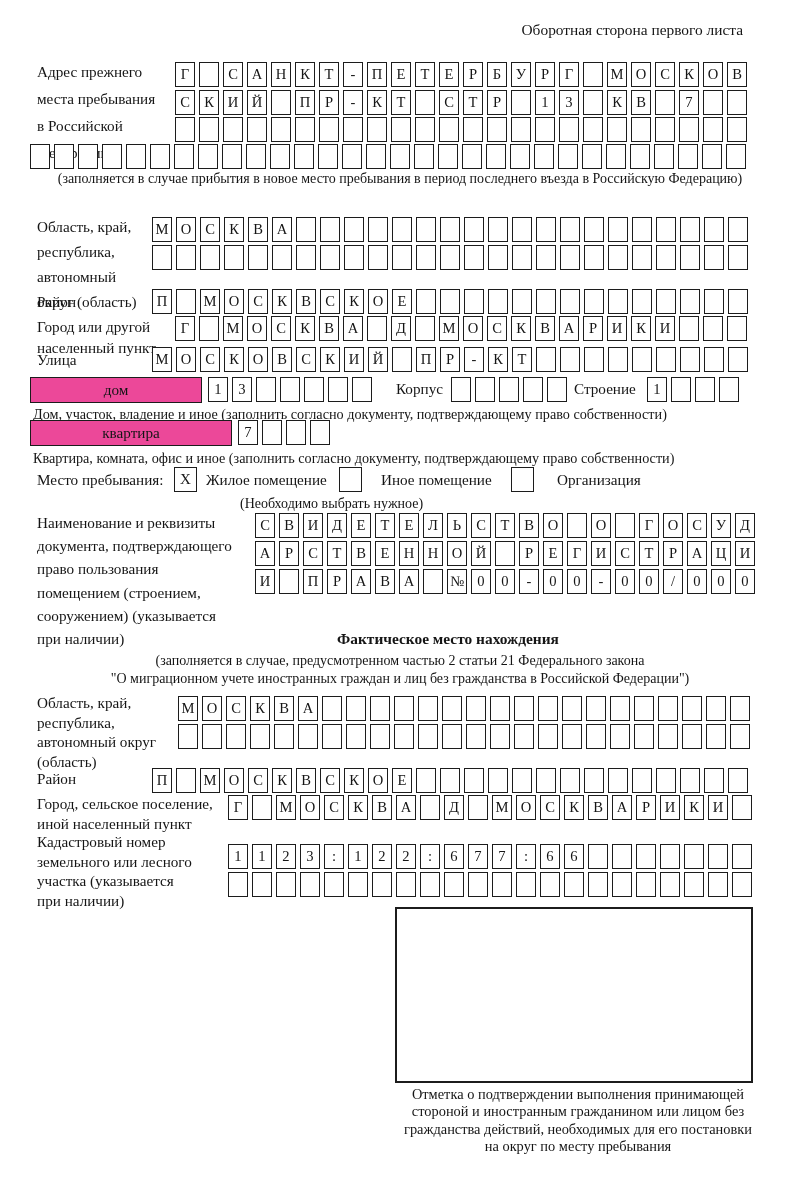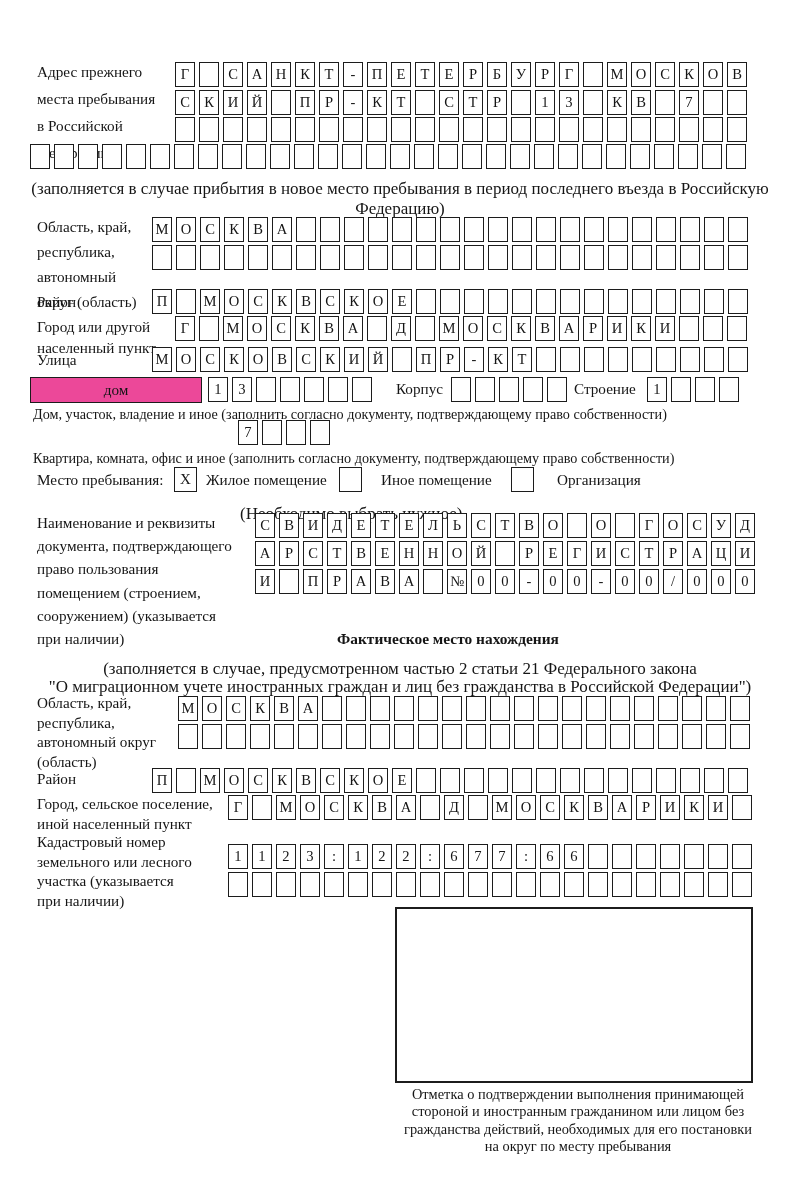--- a/index.html
+++ b/index.html
@@ -19,31 +19,32 @@
     flex:0 0 auto;width:20px;height:25px;margin-right:4px;
     border:1.8px solid #1c1c1c;box-sizing:border-box;
     display:flex;align-items:center;justify-content:center;
     font-size:14.6px;background:#fff;
   }
   .cb .cell{width:23px;height:25px;font-size:15px;}
   .wbox{
     position:absolute;border:1.8px solid #1c1c1c;box-sizing:border-box;height:26px;
     display:flex;align-items:center;justify-content:center;font-size:15.2px;background:#ec4899;
   }
-  .note{font-size:17px;margin-top:8px;}
+  .note{font-size:14px;}
   .center{width:100%;text-align:center;}
   .hdr{font-weight:bold;font-size:15.6px;}
   .cap{font-size:14.4px;line-height:17.3px;white-space:pre-line;text-align:center;}
   .stamp{position:absolute;border:2px solid #1c1c1c;box-sizing:border-box;background:#fff;}
 </style>
 </head>
 <body>
 
 <div class="page">
 
+  <div class="abs" style="top:21px;right:57px;font-size:15.4px;">Оборотная сторона первого листа</div>
 
   <div class="abs lbl lh27" style="left:37px;top:58px;">Адрес прежнего
 места пребывания
 в Российской
 Федерации</div>
   <div class="cells" style="left:175px;top:62px;">
       <div class="cell">Г</div>
       <div class="cell"></div>
       <div class="cell">С</div>
       <div class="cell">А</div>
@@ -321,20 +322,21 @@
     </div>
   <div class="abs lbl" style="left:574px;top:380px;">Строение</div>
   <div class="cells" style="left:647px;top:377px;">
       <div class="cell">1</div>
       <div class="cell"></div>
       <div class="cell"></div>
       <div class="cell"></div>
     </div>
   <div class="abs" style="left:33px;top:406px;font-size:14.2px;">Дом, участок, владение и иное (заполнить согласно документу, подтверждающему право собственности)</div>
 
+  <div class="wbox" style="left:30px;top:420px;width:202px;">квартира</div>
   <div class="cells" style="left:238px;top:420px;">
       <div class="cell">7</div>
       <div class="cell"></div>
       <div class="cell"></div>
       <div class="cell"></div>
     </div>
   <div class="abs" style="left:33px;top:450px;font-size:14.2px;">Квартира, комната, офис и иное (заполнить согласно документу, подтверждающему право собственности)</div>
 
   <div class="abs lbl" style="left:37px;top:471px;">Место пребывания:</div>
   <div class="cells cb" style="left:174px;top:467px;">

